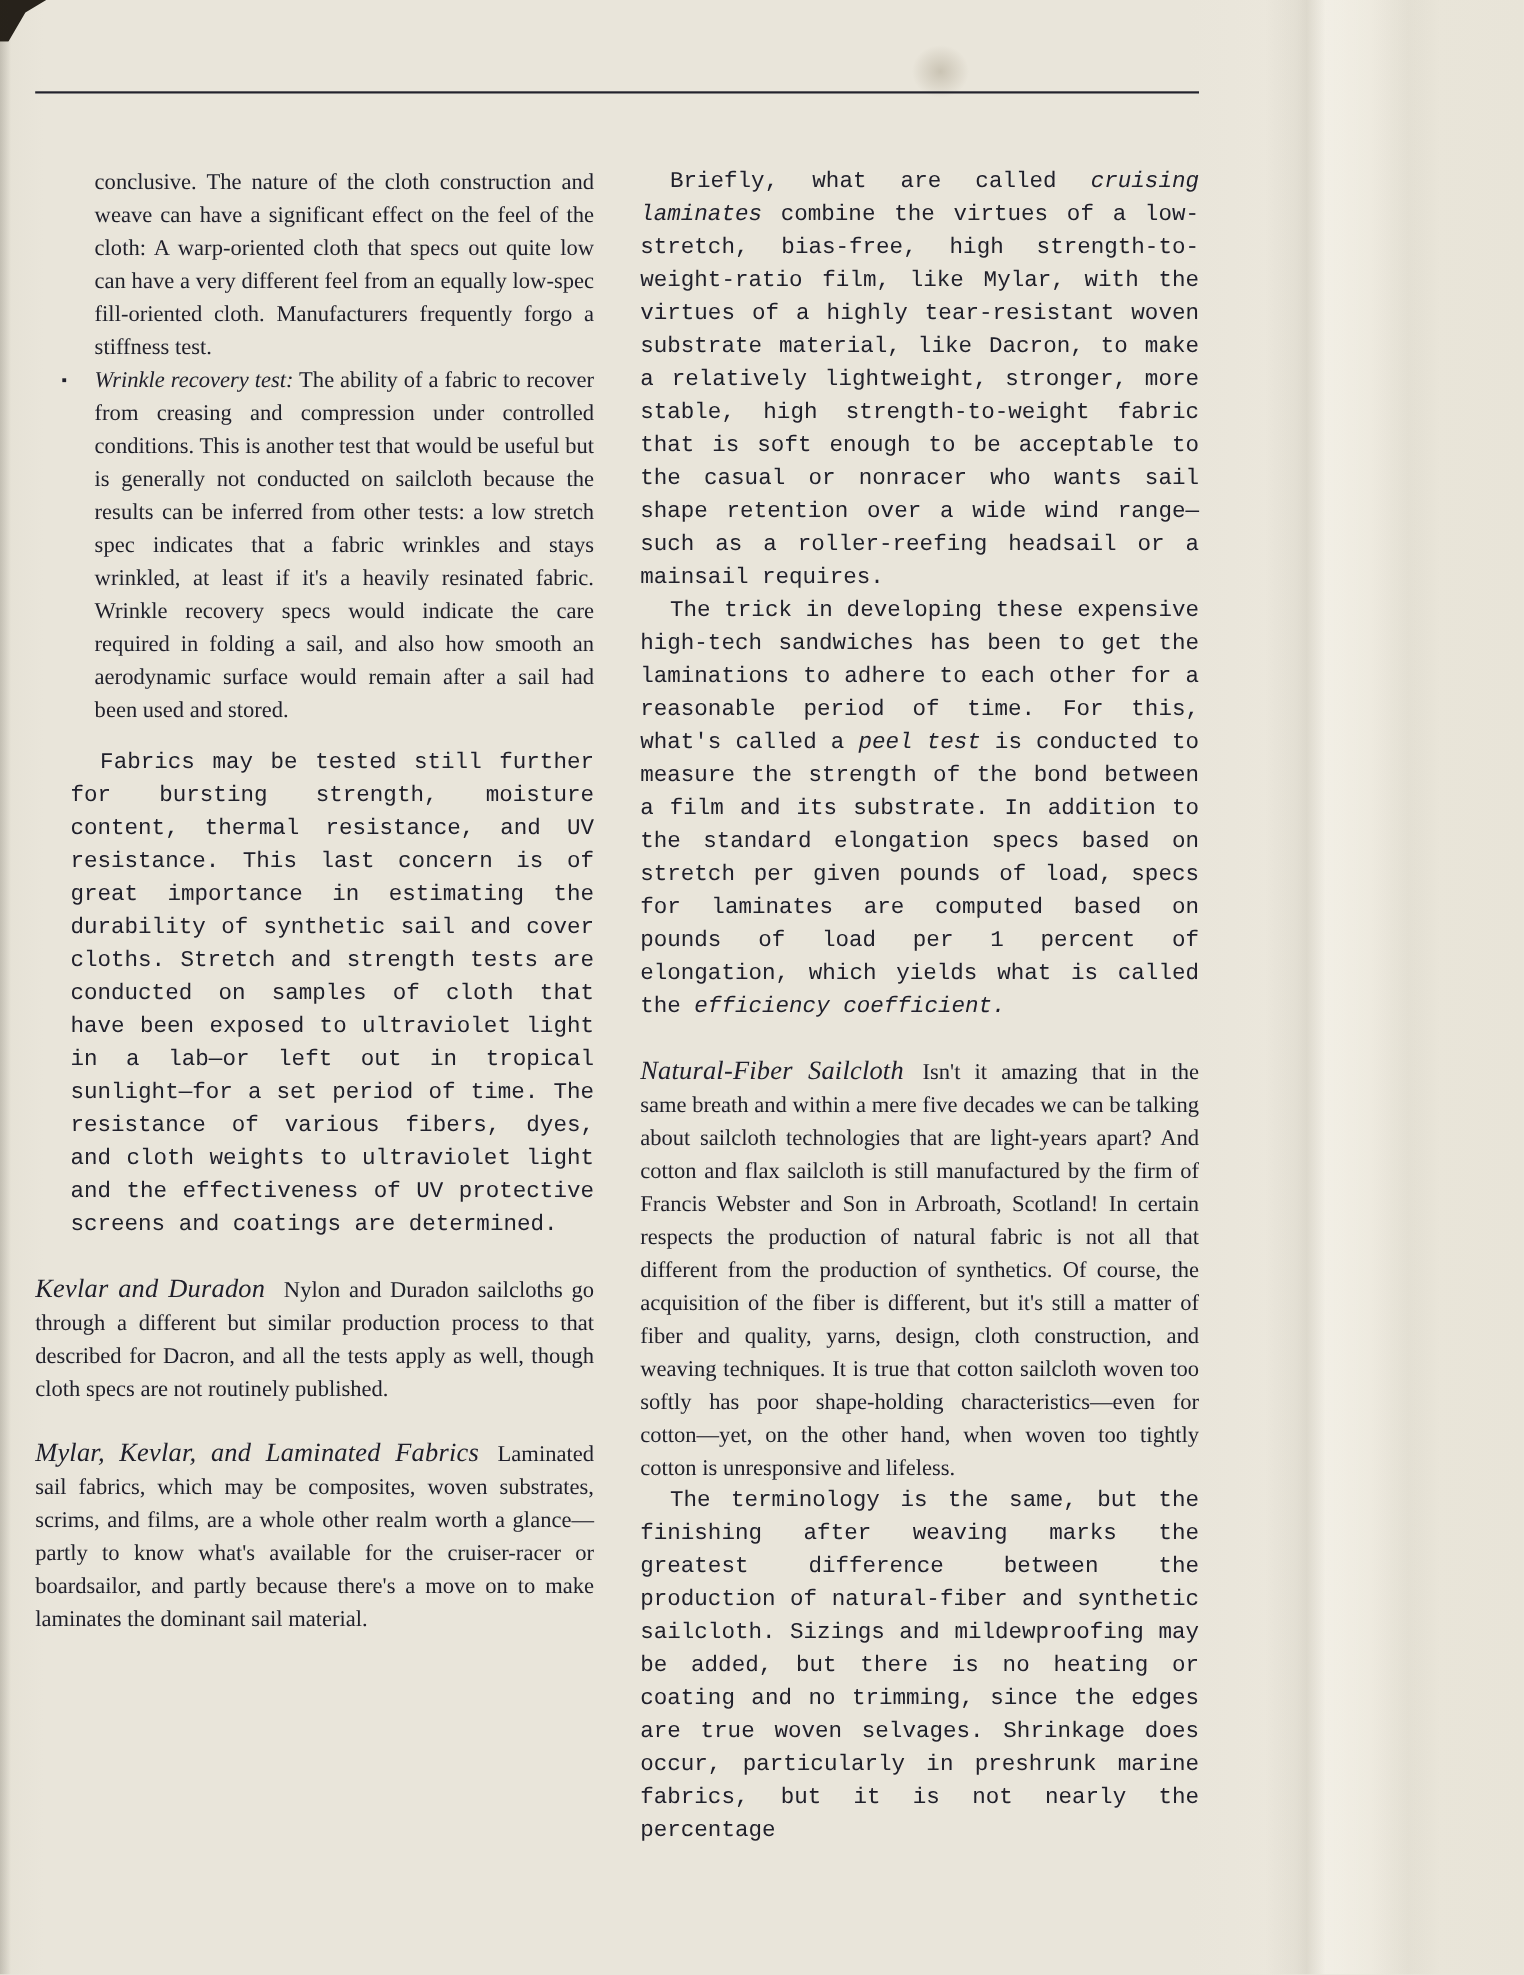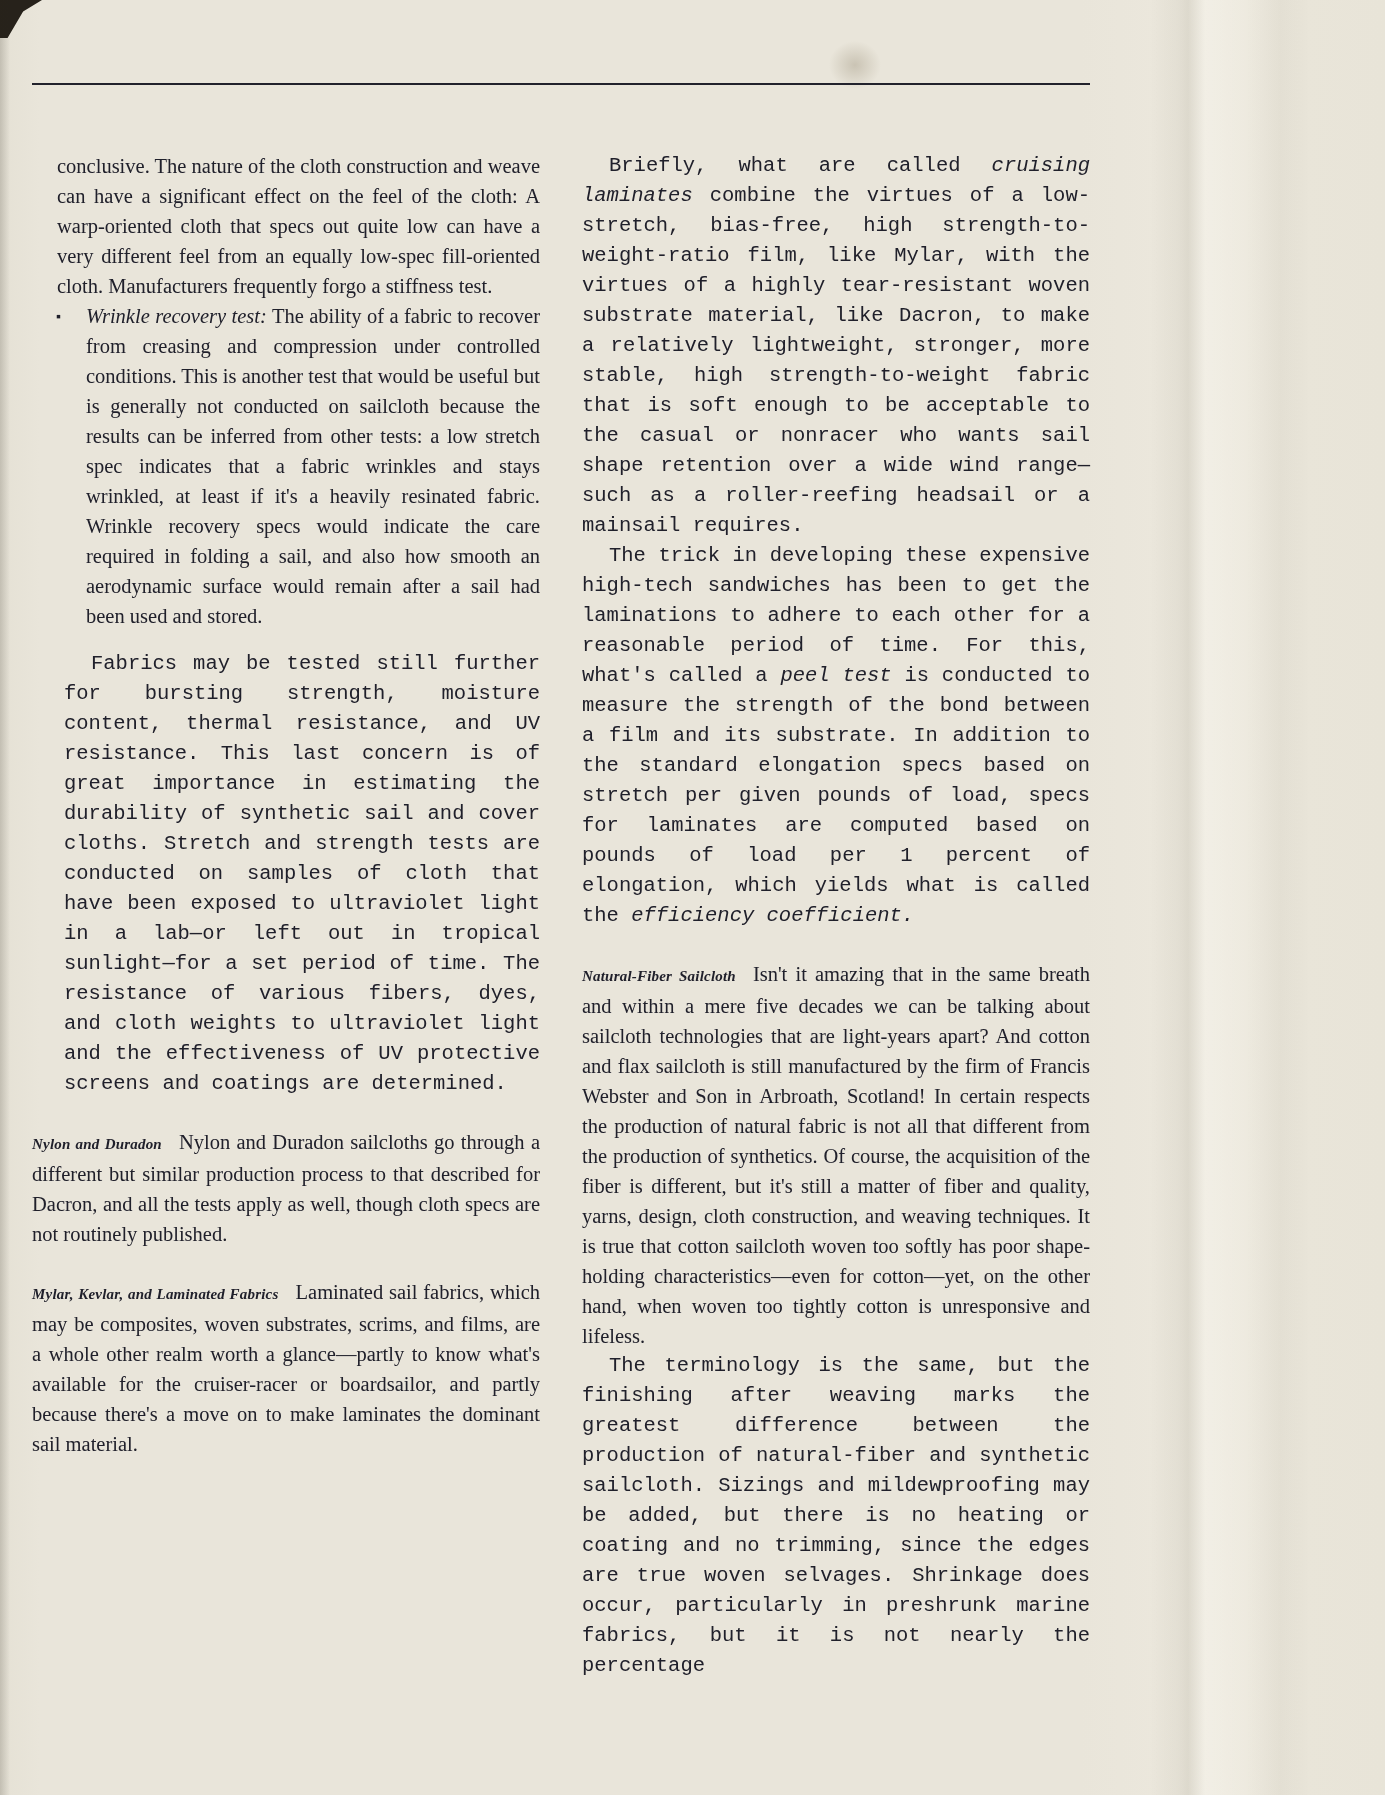--- a/index.html
+++ b/index.html
@@ -42,28 +42,28 @@
   }
   
   .content { position:absolute; left:32px; top:76px; width:1058px; }
   .page-header { display:flex; justify-content:space-between; align-items:baseline; }
   .running-title { font-size:19px; letter-spacing:3.5px; word-spacing:7px; font-weight:500; }
   .page-number { font-size:25px; font-weight:bold; letter-spacing:1px; }
   .header-rule { border-bottom:2.5px solid #22222c; margin-top:7px; }
   .columns { display:flex; gap:42px; margin-top:66px; }
   .col { width:508px; font-size:20.5px; line-height:30px; text-align:justify; }
   p.block { margin:0; }
-  p.hang { margin-left:25px; }
+  p.hang { margin-left:54px; }
   p.bullet { margin-left:54px; position:relative; }
   .marker { position:absolute; left:-30px; top:1px; font-size:14px; }
   p.para { text-indent:27px;font-family:Liberation Mono, monospace; }
   p.space-before { margin-top:18px;margin-left:32px; }
   p.heading-para { margin-top:28px; }
   .run-in-heading {
-    font-weight:bold; font-style:italic; font-size:15px;
+    font-weight:normal; font-style:italic; font-size:24px;
     margin-right:17px; letter-spacing:0.2px;
   }
   .it { font-style:italic; }
 </style>
 </head>
 <body>
 
 <div class="page">
 
   <div class="corner-artifact"></div>
@@ -72,21 +72,21 @@
   <div class="watermark-spot"></div>
 
   <div class="content">
     <div class="header-rule"></div>
 
     <main class="columns">
       <section class="col" id="col-left">
           <p class="block hang"><span>conclusive. The nature of the cloth construction and weave can have a significant effect on the feel of the cloth: A warp-oriented cloth that specs out quite low can have a very different feel from an equally low-spec fill-oriented cloth. Manufacturers frequently forgo a stiffness test.</span></p>
           <p class="block bullet"><span class="marker">▪</span><span class="it">Wrinkle recovery test:</span><span> The ability of a fabric to recover from creasing and compression under controlled conditions. This is another test that would be useful but is generally not conducted on sailcloth because the results can be inferred from other tests: a low stretch spec indicates that a fabric wrinkles and stays wrinkled, at least if it's a heavily resinated fabric. Wrinkle recovery specs would indicate the care required in folding a sail, and also how smooth an aerodynamic surface would remain after a sail had been used and stored.</span></p>
           <p class="block para space-before"><span>Fabrics may be tested still further for bursting strength, moisture content, thermal resistance, and UV resistance. This last concern is of great importance in estimating the durability of synthetic sail and cover cloths. Stretch and strength tests are conducted on samples of cloth that have been exposed to ultraviolet light in a lab—or left out in tropical sunlight—for a set period of time. The resistance of various fibers, dyes, and cloth weights to ultraviolet light and the effectiveness of UV protective screens and coatings are determined.</span></p>
-          <p class="block heading-para"><span class="run-in-heading">Nylon and Duradon</span><span>Nylon and Duradon sailcloths go through a different but similar production process to that described for Dacron, and all the tests apply as well, though cloth specs are not routinely published.</span></p>
+          <p class="block heading-para"><span class="run-in-heading">Kevlar and Duradon</span><span>Nylon and Duradon sailcloths go through a different but similar production process to that described for Dacron, and all the tests apply as well, though cloth specs are not routinely published.</span></p>
           <p class="block heading-para"><span class="run-in-heading">Mylar, Kevlar, and Laminated Fabrics</span><span>Laminated sail fabrics, which may be composites, woven substrates, scrims, and films, are a whole other realm worth a glance—partly to know what's available for the cruiser-racer or boardsailor, and partly because there's a move on to make laminates the dominant sail material.</span></p>
         </section>
       <section class="col" id="col-right">
           <p class="block para"><span>Briefly, what are called </span><span class="it">cruising laminates</span><span> combine the virtues of a low-stretch, bias-free, high strength-to-weight-ratio film, like Mylar, with the virtues of a highly tear-resistant woven substrate material, like Dacron, to make a relatively lightweight, stronger, more stable, high strength-to-weight fabric that is soft enough to be acceptable to the casual or nonracer who wants sail shape retention over a wide wind range—such as a roller-reefing headsail or a mainsail requires.</span></p>
           <p class="block para"><span>The trick in developing these expensive high-tech sandwiches has been to get the laminations to adhere to each other for a reasonable period of time. For this, what's called a </span><span class="it">peel test</span><span> is conducted to measure the strength of the bond between a film and its substrate. In addition to the standard elongation specs based on stretch per given pounds of load, specs for laminates are computed based on pounds of load per 1 percent of elongation, which yields what is called the </span><span class="it">efficiency coefficient.</span></p>
           <p class="block heading-para"><span class="run-in-heading">Natural-Fiber Sailcloth</span><span>Isn't it amazing that in the same breath and within a mere five decades we can be talking about sailcloth technologies that are light-years apart? And cotton and flax sailcloth is still manufactured by the firm of Francis Webster and Son in Arbroath, Scotland! In certain respects the production of natural fabric is not all that different from the production of synthetics. Of course, the acquisition of the fiber is different, but it's still a matter of fiber and quality, yarns, design, cloth construction, and weaving techniques. It is true that cotton sailcloth woven too softly has poor shape-holding characteristics—even for cotton—yet, on the other hand, when woven too tightly cotton is unresponsive and lifeless.</span></p>
           <p class="block para"><span>The terminology is the same, but the finishing after weaving marks the greatest difference between the production of natural-fiber and synthetic sailcloth. Sizings and mildewproofing may be added, but there is no heating or coating and no trimming, since the edges are true woven selvages. Shrinkage does occur, particularly in preshrunk marine fabrics, but it is not nearly the percentage</span></p>
         </section>
     </main>
   </div>

